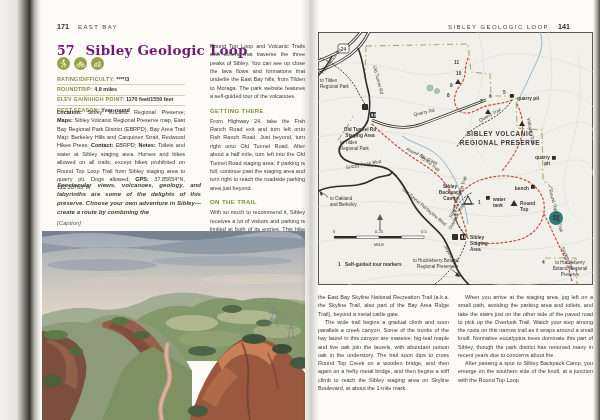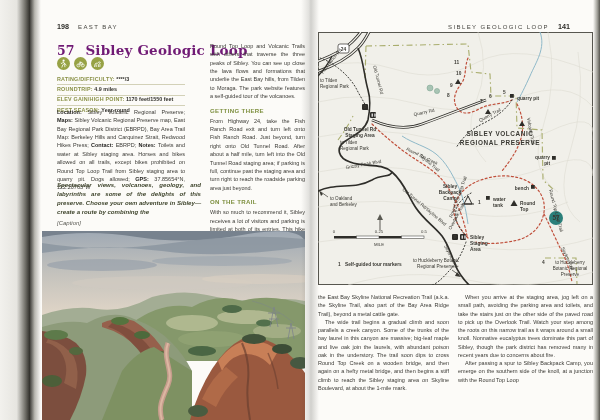--- a/index.html
+++ b/index.html
@@ -72,21 +72,21 @@
   .colR p { margin:0; }
   .indent { text-indent:7px; }
 </style>
 </head>
 <body>
 
 <div class="spread">
   <div class="edge-left"></div>
   <div class="edge-right"></div>
 
-  <div class="head-l"><span class="folio">198</span><span>EAST BAY</span></div>
+  <div class="head-l"><span class="folio">171</span><span>EAST BAY</span></div>
 
   <div class="title-row">
     <span class="trail-num">57</span><span class="trail-title">Sibley Geologic Loop</span>
   </div>
 
   <div class="icons">
     <span class="icon">
       <svg width="9" height="9" viewBox="0 0 9 9">
           <circle cx="4.6" cy="1.6" r="1.1" fill="#fff"></circle>
           <path d="M4.2,3 L5.6,4.4 L5.9,7.8 M5.6,4.4 L3.8,5.8 L2.9,8.2 M5.7,4.6 L7.2,6 M4.2,3.2 L3,4.6 L2.2,4.2" stroke="#fff" stroke-width="0.8" fill="none" stroke-linecap="round"></path>

